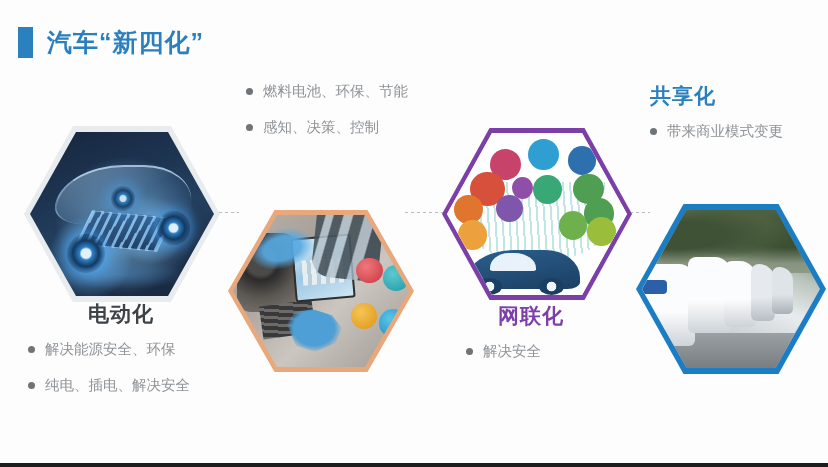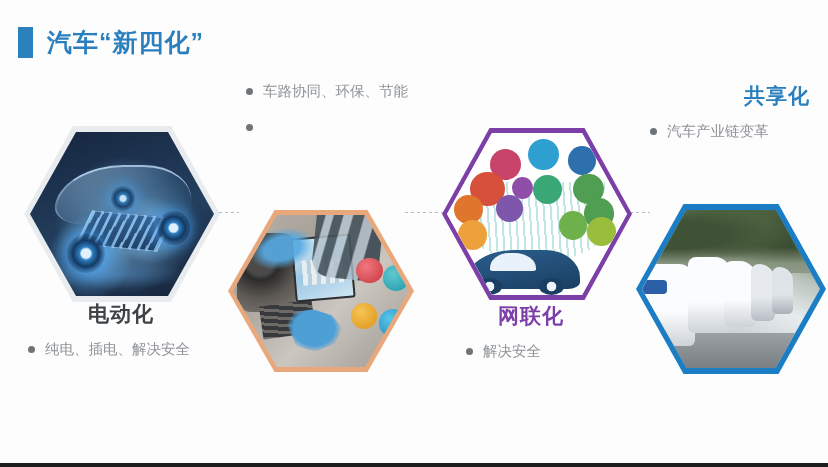--- a/index.html
+++ b/index.html
@@ -238,21 +238,21 @@
     background: #6f7478; margin-right: 10px; margin-top: 6px; flex: none;
   }
 
   #blk-ev    { left: 28px;  top: 300px; }
   #blk-ev .blk-title    { color: #3d4246; text-align: center; width: 186px; }
   #blk-intel { left: 246px; top: 82px; }
   #blk-intel .blk-title { color: #e08a2e; text-align: center; width: 168px; }
   #blk-net   { left: 466px; top: 302px; }
   #blk-net .blk-title   { color: #7c3fa8; text-align: center; width: 130px; }
   #blk-share { left: 650px; top: 82px; }
-  #blk-share .blk-title { color: #2a7fbe; text-align: right; width: 160px; }
+  #blk-share .blk-title { color: #2a7fbe; text-align: left; width: 160px; }
 
   
   #bottom-edge {
     position: absolute; left: 0; bottom: 0; width: 828px; height: 4px;
     background: #1d1d1d;
   }
 </style>
 </head>
 <body>
 
@@ -339,51 +339,56 @@
         <div id="share-accent"></div>
       </div>
     </div>
   </div>
 
   <div class="block" id="blk-ev">
     <div class="blk-title">电动化</div>
     <ul class="bullets">
       <li>
           <span class="dot"></span>
+          <span>解决能源安全、环保</span>
+        </li>
+      <li>
+          <span class="dot"></span>
           <span>纯电、插电、解决安全</span>
         </li>
     </ul>
   </div>
 
   <div class="block" id="blk-intel">
     <ul class="bullets">
       <li>
           <span class="dot"></span>
-          <span>车路协同、环保、节能</span>
-        </li>
-      <li>
-          <span class="dot"></span>
+          <span>燃料电池、环保、节能</span>
+        </li>
+      <li>
+          <span class="dot"></span>
+          <span>感知、决策、控制</span>
         </li>
     </ul>
   </div>
 
   <div class="block" id="blk-net">
     <div class="blk-title">网联化</div>
     <ul class="bullets">
       <li>
           <span class="dot"></span>
           <span>解决安全</span>
         </li>
     </ul>
   </div>
 
   <div class="block" id="blk-share">
     <div class="blk-title">共享化</div>
     <ul class="bullets">
       <li>
           <span class="dot"></span>
-          <span>汽车产业链变革</span>
+          <span>带来商业模式变更</span>
         </li>
     </ul>
   </div>
 
   <div id="bottom-edge"></div>
 </div>
 
 </body></html>

